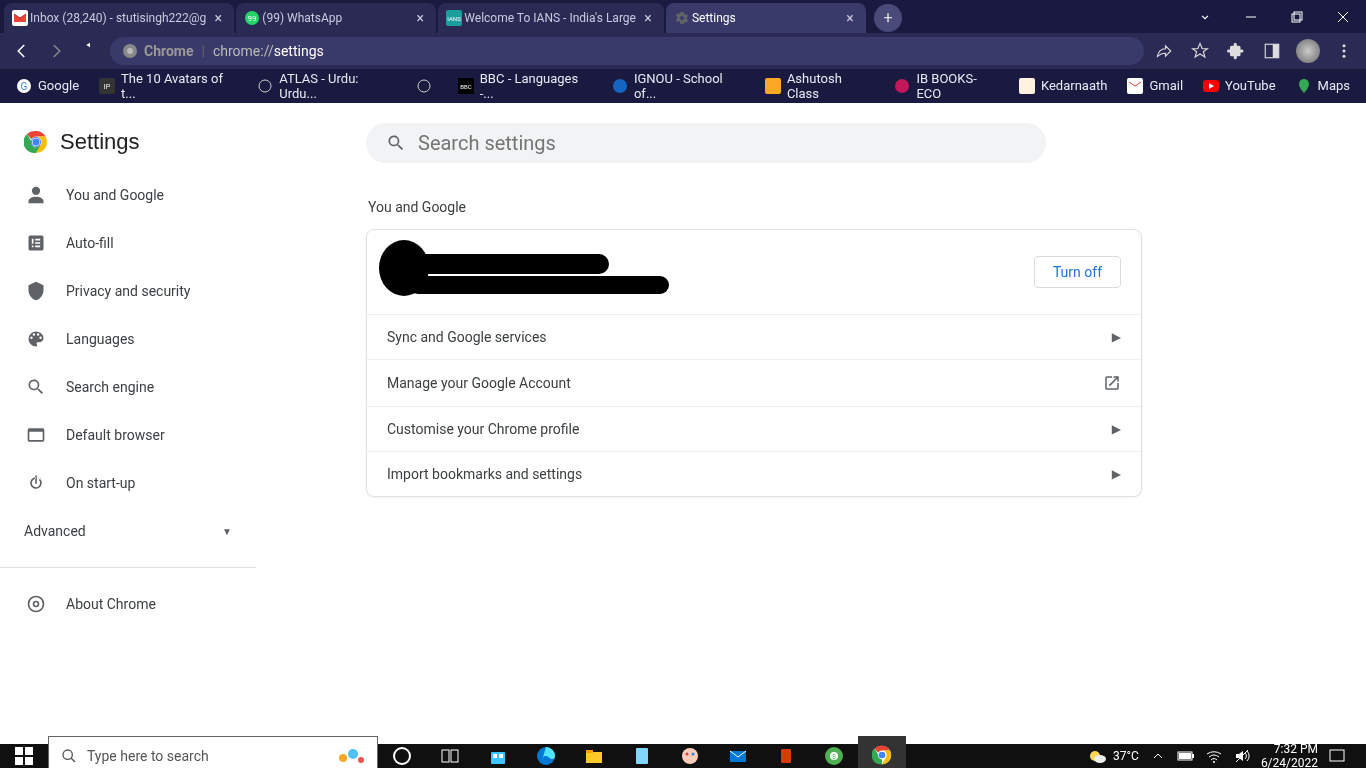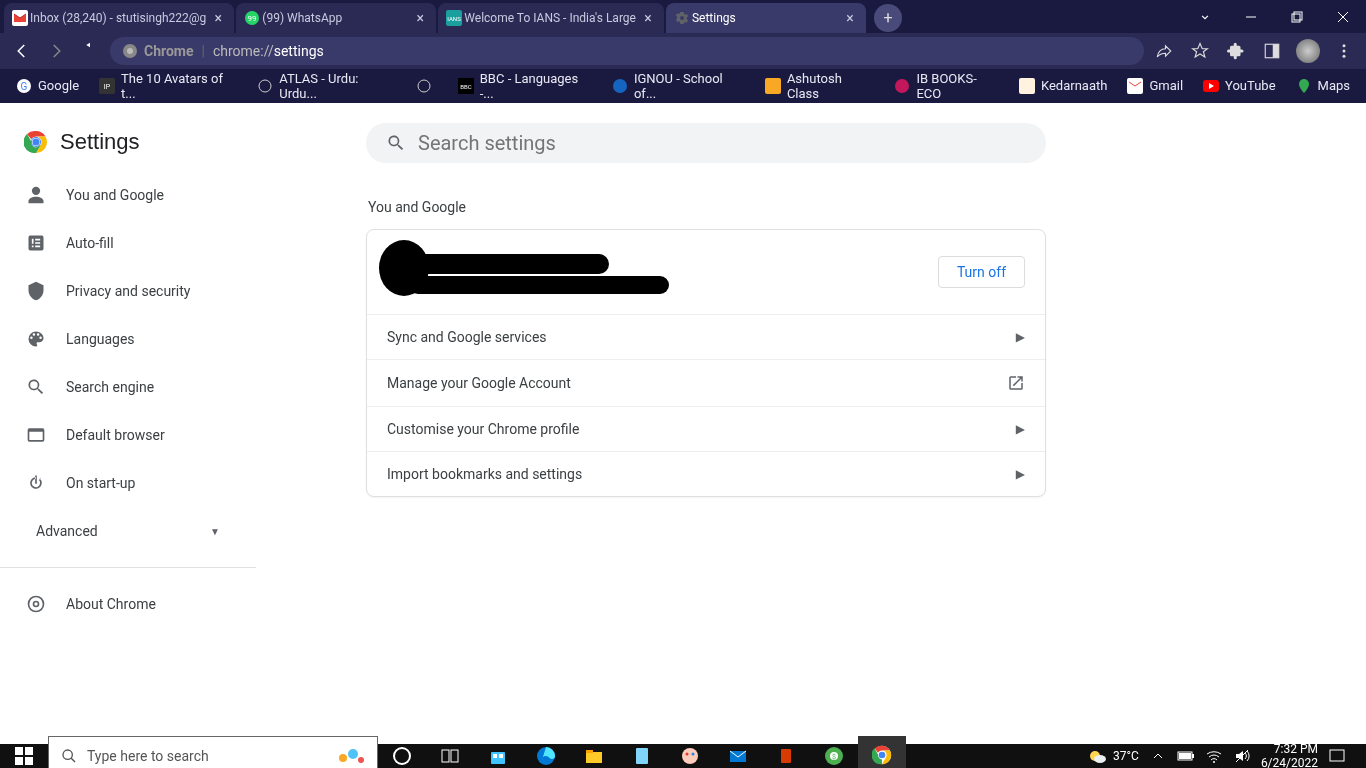--- a/index.html
+++ b/index.html
@@ -40,29 +40,29 @@
 
 .content { position:absolute; top:103px; left:0; right:0; bottom:40px; background:#fff; display:flex;}
 .sidebar { width:256px; padding-top: 20px;}
 .brand { display:flex; align-items:center; gap:12px; padding: 6px 24px 20px 24px;}
 .brand .logo{width:24px;height:24px;}
 .brand .title{font-size:22px; color:#202124; font-family:"Google Sans",Arial;}
 .navlist{padding:0 8px;}
 .navitem{display:flex; align-items:center; gap:20px; height:40px; padding:0 18px; border-radius:0 20px 20px 0; color:#3c4043; font-size:14px; cursor:pointer; margin-bottom:8px;}
 .navitem .nicon{width:20px;height:20px;color:#5f6368;display:flex;align-items:center;justify-content:center;}
 .navitem .ext-icon{margin-left:auto;color:#5f6368;}
-.adv{display:flex;align-items:center;justify-content:space-between;padding:12px 36px;color:#3c4043;font-size:14px;cursor:pointer;}
+.adv{display:flex;align-items:center;justify-content:space-between;padding:12px 24px;color:#3c4043;font-size:14px;cursor:pointer;}
 .adv .caret{color:#5f6368;font-size:10px;}
 .divider{height:1px;background:#e0e0e0;margin:16px 0;}
 
 .main { flex:1; padding:20px 0 0 0; display:flex; flex-direction:column; align-items:flex-start;}
 .searchbox{ width:680px; height:40px; background:#f1f3f4; border-radius:40px; display:flex; align-items:center; padding:0 20px; gap:12px; color:#5f6368;}
 .searchbox input{border:none;background:transparent;outline:none;font-size:20px;color:#3c4043;flex:1;}
 .section-title{font-size:14px;color:#3c4043;margin:36px 0 14px 2px; width:680px;}
-.card{width:680px;border:1px solid #e0e0e0;border-radius:8px;background:#fff;box-shadow:0 1px 2px rgba(0,0,0,0.05);margin-top:6px;}
+.card{width:776px;border:1px solid #e0e0e0;border-radius:8px;background:#fff;box-shadow:0 1px 2px rgba(0,0,0,0.05);margin-top:6px;}
 .card-header{display:flex;align-items:center;padding:14px 20px;border-bottom:1px solid #eee; gap:16px;}
 .redacted{flex:1;height:56px;position:relative;}
 .redacted svg{position:absolute;left:-8px;top:-6px;}
 .turnoff{border:1px solid #dadce0;background:#fff;color:#1a73e8;padding:7px 18px;border-radius:4px;font-size:14px;cursor:pointer;}
 .row{display:flex;align-items:center;justify-content:space-between;padding:14px 20px;border-bottom:1px solid #eee;font-size:14px;color:#3c4043;cursor:pointer;}
 .row:last-child{border-bottom:none;}
 .row .chev{color:#5f6368;font-size:12px;}
 
 
 .main-inner{margin-left:110px;}

